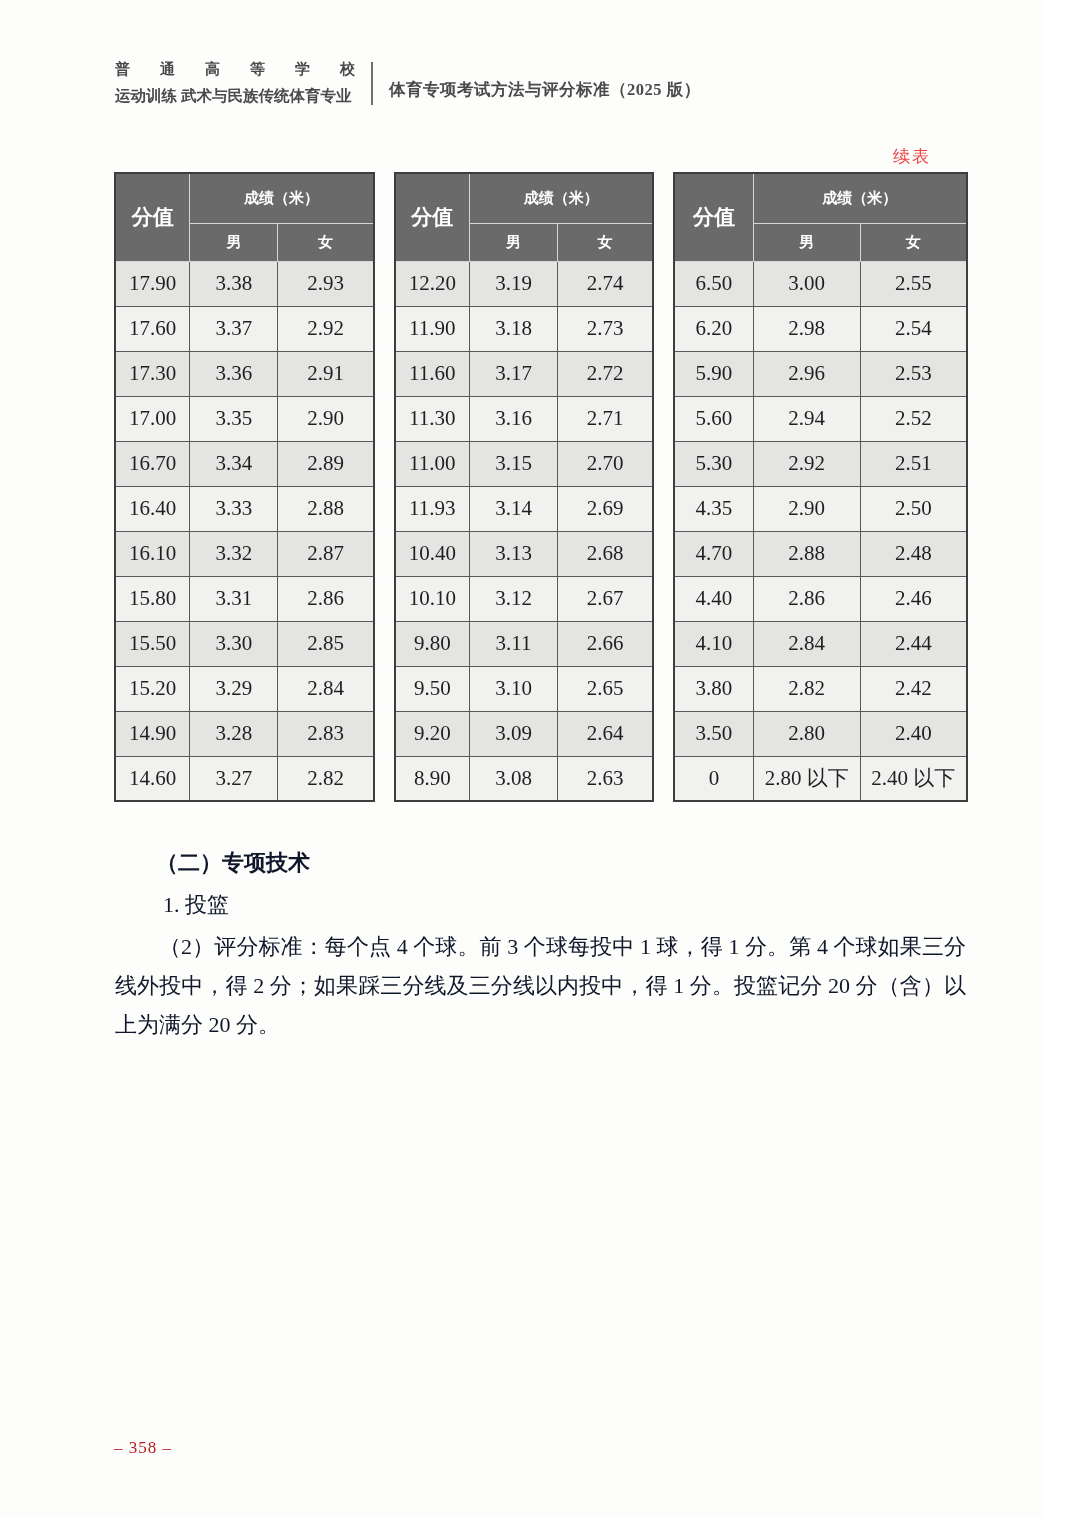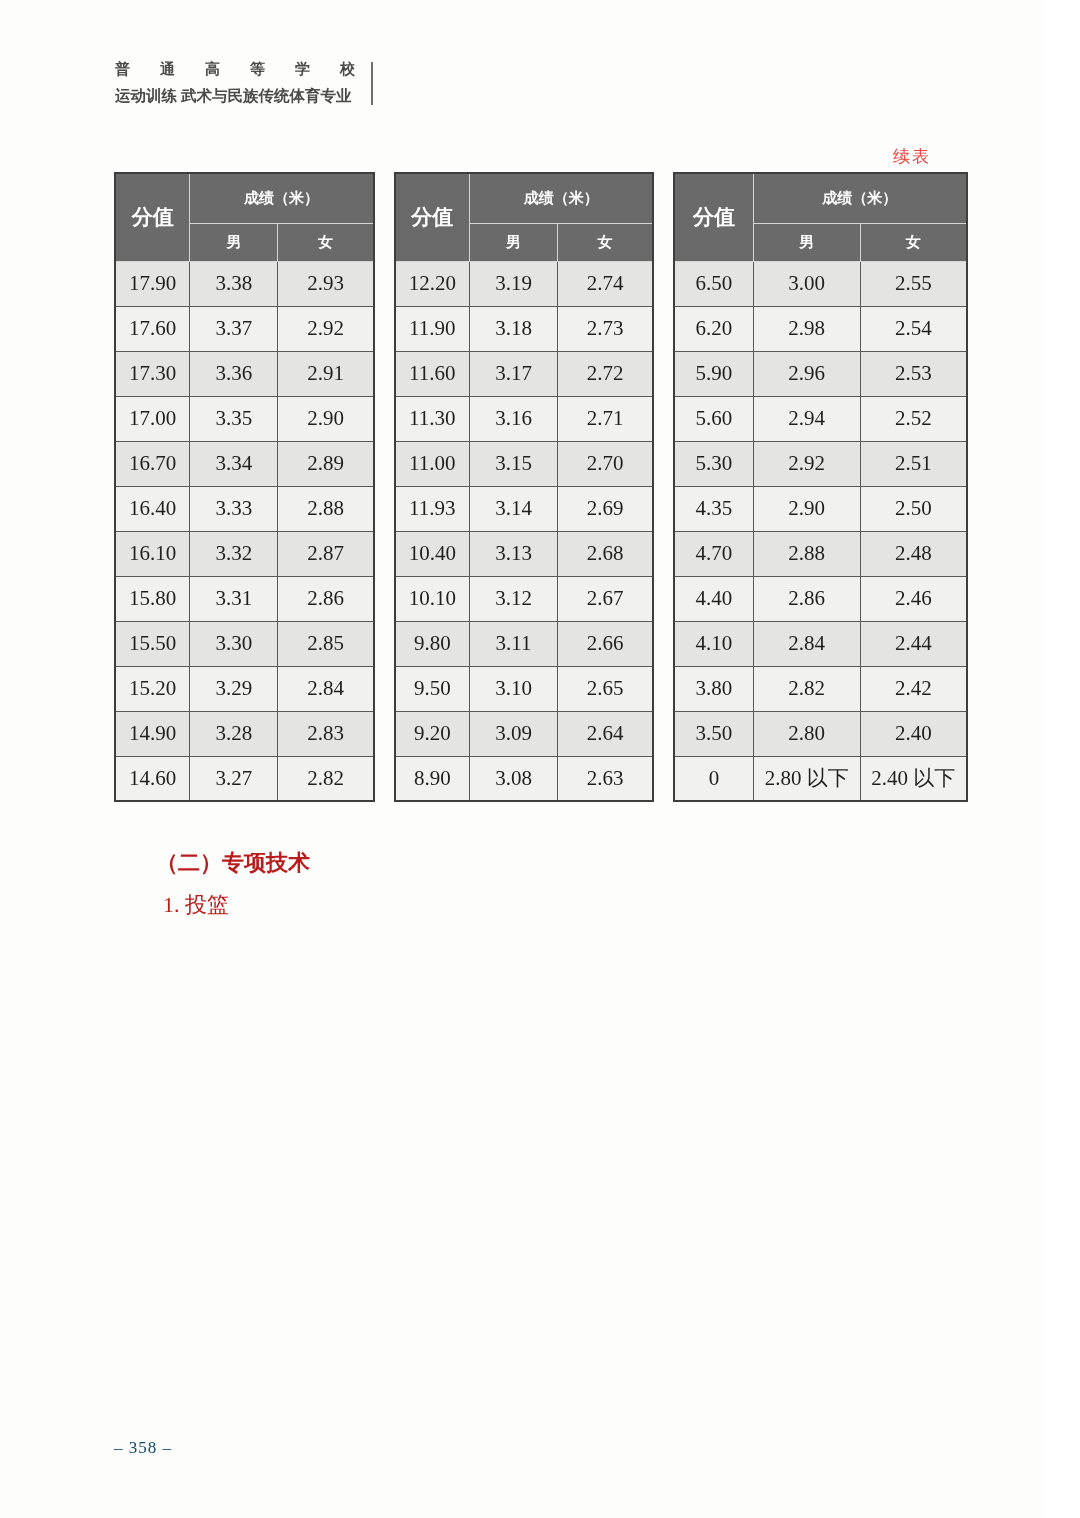--- a/index.html
+++ b/index.html
@@ -42,38 +42,39 @@
   .score-table thead tr:last-child th{height:38px;}
   .score-table th.th-score{font-size:21px;}
   .score-table td{
     height:45px;text-align:center;vertical-align:middle;font-size:21px;
     border:1px solid #585858;padding:0;white-space:nowrap;
   }
   .score-table tbody tr:nth-child(odd) td{background:var(--row-odd-bg);}
   .score-table tbody tr:nth-child(even) td{background:var(--row-even-bg);}
 
   
-  .content{position:absolute;top:843px;left:115px;width:851px;font-size:22px;line-height:39px;text-align:justify;color:#b91c1c;}
+  .content{position:absolute;top:843px;left:115px;width:851px;font-size:22px;line-height:39px;text-align:justify;color:#0f172a;}
   .section-heading{margin:0 0 3px 0;padding-left:41px;font-size:22px;font-weight:bold;}
   .item-heading{margin:0 0 3px 0;padding-left:48px;}
   .para{margin:0;text-indent:2em;}
 
-  .page-footer{position:absolute;left:114px;bottom:60px;font-size:17px;letter-spacing:1px;color:#0c4a6e;}
+  .page-footer{position:absolute;left:114px;bottom:60px;font-size:17px;letter-spacing:1px;color:#b91c1c;}
 </style>
 </head>
 <body>
 
 <div class="page">
 
   <header class="doc-header">
     <div class="dh-left">
       <div class="dh-l1">普通高等学校</div>
       <div class="dh-l2">运动训练 武术与民族传统体育专业</div>
     </div>
     <div class="dh-divider"></div>
+    <div class="dh-right">体育专项考试方法与评分标准（2025 版）</div>
   </header>
 
   <div class="continued">续表</div>
 
   <div class="tables-wrap">
     <table class="score-table t1">
         <colgroup>
           <col style="width: 29%;">
           <col style="width: 34%;">
           <col style="width: 37%;">
@@ -307,17 +308,18 @@
             <td>2.80 以下</td>
             <td>2.40 以下</td>
           </tr>
         </tbody>
       </table>
   </div>
 
   <section class="content">
     <h3 class="section-heading">（二）专项技术</h3>
     <p class="item-heading">1. 投篮</p>
+    <p class="para">（2）评分标准：每个点 4 个球。前 3 个球每投中 1 球，得 1 分。第 4 个球如果三分线外投中，得 2 分；如果踩三分线及三分线以内投中，得 1 分。投篮记分 20 分（含）以上为满分 20 分。</p>
   </section>
 
   <footer class="page-footer">– 358 –</footer>
 
 </div>
 
 </body></html>

